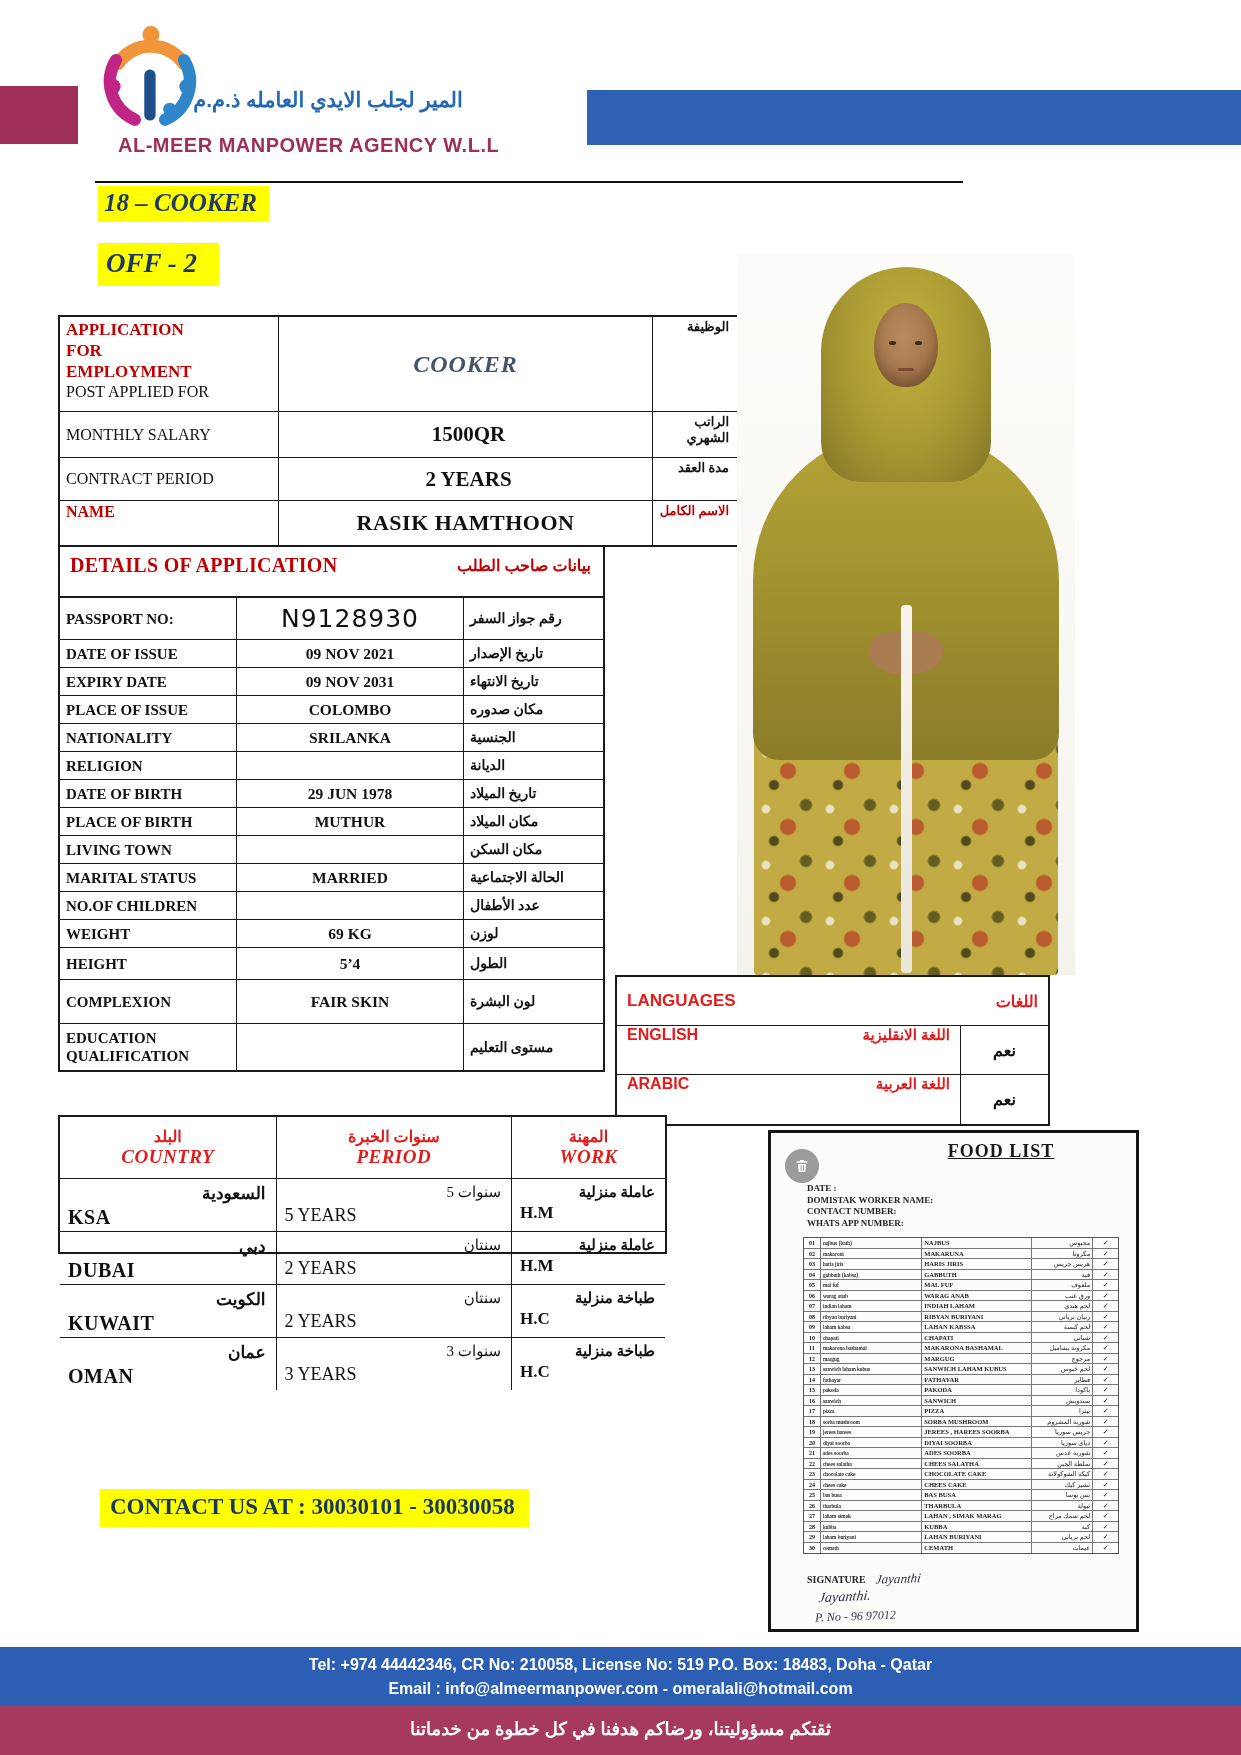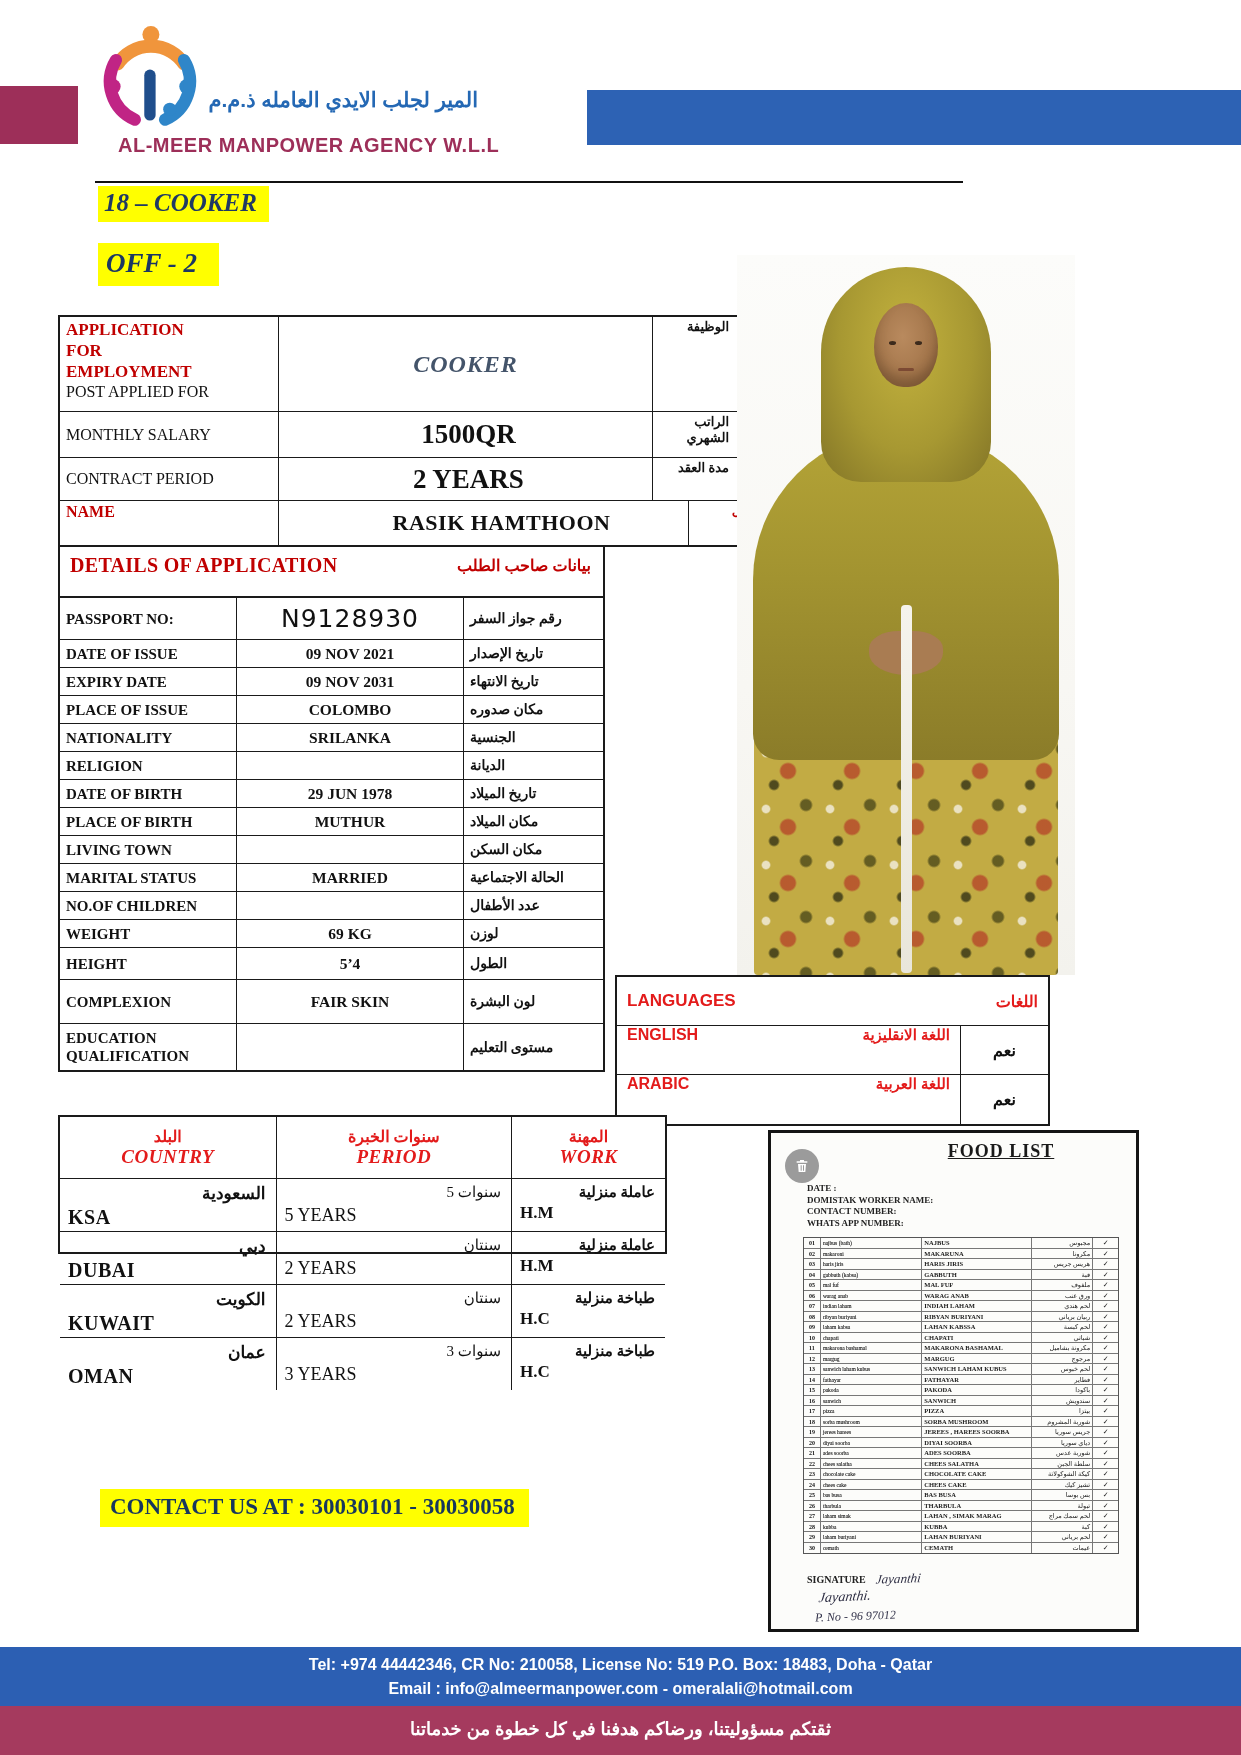--- a/index.html
+++ b/index.html
@@ -6,21 +6,21 @@
   *{box-sizing:border-box;}
   .page{position:relative;width:1241px;height:1755px;background:#ffffff;overflow:hidden;
         font-family:"Liberation Serif",serif;color:#111;}
   .abs{position:absolute;}
 
   
   .accent-left{left:0;top:86px;width:78px;height:58px;background:#9d2f59;}
   .accent-right{left:587px;top:90px;width:654px;height:55px;background:#2d62b4;}
   .logo-icon{left:97px;top:16px;width:104px;height:126px;}
   .logo-arabic{left:178px;top:88px;width:300px;font-family:"Liberation Sans",sans-serif;
-               font-weight:bold;font-size:21px;color:#2468b4;direction:rtl;text-align:right;}
+               font-weight:bold;font-size:21px;color:#2468b4;direction:rtl;text-align:center;}
   .agency-name{left:118px;top:134px;width:420px;font-family:"Liberation Sans",sans-serif;
                font-weight:bold;font-size:20px;color:#9d2f59;letter-spacing:.5px;}
   .header-rule{left:95px;top:181px;width:868px;height:0;border-top:2px solid #111;}
 
   .badge{background:#ffff00;font-weight:bold;font-style:italic;color:#203a64;width:max-content;}
   .badge-ref{left:98px;top:186px;padding:3px 12px 5px 6px;font-size:25px;}
   .badge-off{left:98px;top:243px;padding:5px 22px 7px 8px;font-size:27px;color:#1b3763;}
 
   
   .tbl{border:2px solid #1a1a1a;background:#fff;}
@@ -31,25 +31,25 @@
   .ar{direction:rtl;text-align:right;font-weight:bold;}
 
   
   .app-table{left:58px;top:315px;width:780px;}
   .app-c1{width:219px;}
   .app-c2{width:374px;display:flex;align-items:center;justify-content:center;}
   .app-c3{width:82px;font-size:13px;}
   .r-post{height:95px;}
   .r-salary{height:46px;}
   .r-contract{height:43px;}
-  .r-name{height:44px;gap:36px;}
+  .r-name{height:44px;}
   .lbl-red{color:#c00000;font-weight:bold;font-size:17px;line-height:21px;width:140px;}
   .lbl-black{font-size:16px;line-height:20px;}
   .val-cooker{font-size:24px;font-weight:bold;font-style:italic;color:#44546a;letter-spacing:1px;}
-  .val-b{font-size:27px;font-weight:bold;margin-left:6px;}
+  .val-b{font-size:21px;font-weight:bold;margin-left:6px;}
   .val-name{font-size:22px;font-weight:bold;letter-spacing:.5px;}
   .name-red{color:#c00000;font-weight:bold;font-size:16px;}
   .ar-red{color:#c00000;}
 
   
   .details-band{left:58px;top:545px;width:547px;height:51px;border:2px solid #1a1a1a;border-bottom:none;
                 display:flex;align-items:flex-start;justify-content:space-between;padding:7px 12px 0 10px;background:#fff;}
   .details-title{color:#c00000;font-weight:bold;font-size:20px;letter-spacing:.3px;}
   .details-title-ar{color:#c00000;font-weight:bold;font-size:16px;direction:rtl;padding-top:2px;}
 

